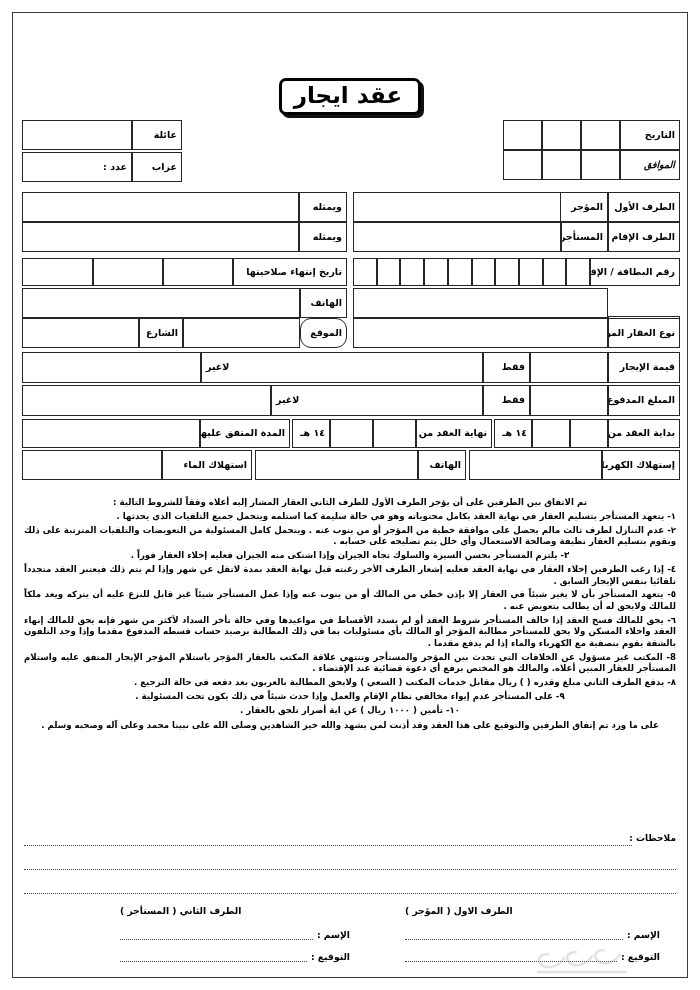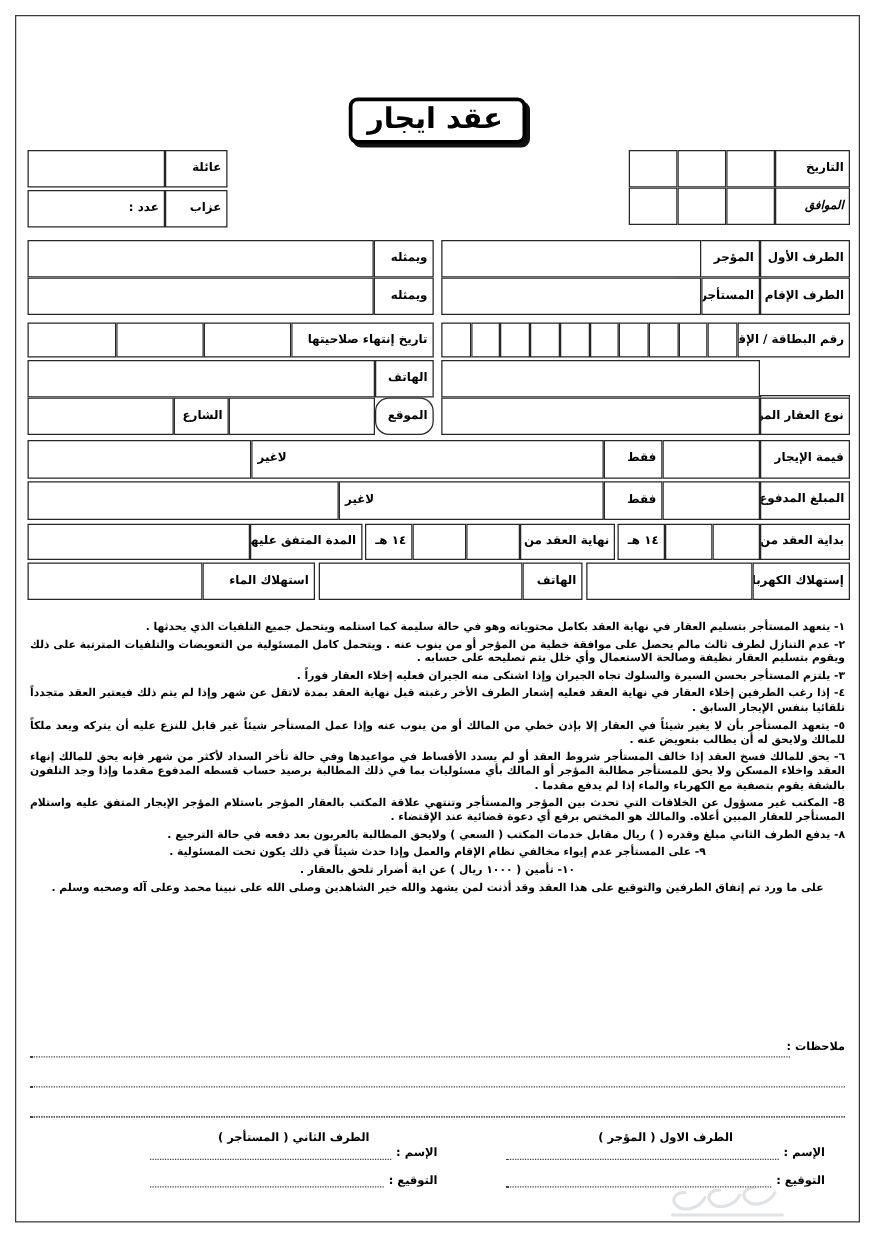--- a/index.html
+++ b/index.html
@@ -133,22 +133,22 @@
     border-top: 1.2px dotted #444;
     height: 0;
   }
   .sigblock {
     position: absolute;
     top: 905px;
     font-size: 9.2px;
     font-weight: bold;
   }
   .sigblock .head {
-    text-align: center;
-    margin-bottom: 1px;
+    text-align: left;
+    margin-bottom: 13px;
   }
   .sigline {
     display: flex;
     align-items: flex-end;
     margin-bottom: 11px;
     white-space: nowrap;
   }
   .sigline .k { margin-left: 4px; }
   .sigline .fill {
     flex: 1;
@@ -272,23 +272,24 @@
   <div class="cell lbl" style="right:20px; top:450px; width:78px; height:30px;">إستهلاك الكهرباء</div>
   <div class="cell blank" style="right:98px; top:450px; width:133px; height:30px;"></div>
 
   <div class="cell lbl" style="right:234px; top:450px; width:48px; height:30px;">الهاتف</div>
   <div class="cell blank" style="right:282px; top:450px; width:163px; height:30px;"></div>
 
   <div class="cell lbl" style="right:448px; top:450px; width:90px; height:30px;">استهلاك الماء</div>
   <div class="cell blank" style="right:538px; top:450px; width:140px; height:30px;"></div>
 
   <div class="terms">
+    <div class="intro">تم الاتفاق  بين الطرفين على أن يؤجر الطرف الأول للطرف الثاني العقار المشار إليه أعلاه وفقاً للشروط التالية :</div>
     <p>١- يتعهد المستأجر بتسليم العقار في نهاية العقد بكامل محتوياته وهو في حالة سليمة كما استلمه ويتحمل جميع التلفيات الذي يحدثها .</p>
     <p>٢- عدم التنازل لطرف ثالث مالم يحصل على موافقة خطية من المؤجر أو من ينوب عنه . ويتحمل كامل المسئولية من التعويضات والتلفيات المترتبة على ذلك ويقوم بتسليم العقار نظيفة وصالحة الاستعمال وأي خلل يتم تصليحه على حسابه .</p>
-    <p style="text-align:right;">٣- يلتزم المستأجر بحسن السيرة والسلوك تجاه الجيران وإذا اشتكى منه الجيران  فعليه إخلاء العقار فوراً .</p>
+    <p style="text-align:center;">٣- يلتزم المستأجر بحسن السيرة والسلوك تجاه الجيران وإذا اشتكى منه الجيران  فعليه إخلاء العقار فوراً .</p>
     <p>٤- إذا رغب الطرفين إخلاء العقار في نهاية العقد فعليه إشعار الطرف الأخر رغبته قبل نهاية العقد بمدة لاتقل عن شهر وإذا لم يتم ذلك فيعتبر العقد متجدداً تلقائيا بنفس الإيجار السابق .</p>
     <p>٥- يتعهد المستأجر بأن لا يغير شيئاً في العقار إلا بإذن خطي من المالك أو من ينوب عنه وإذا عمل المستأجر شيئاً غير قابل للنزع عليه أن يتركه ويعد ملكاً للمالك ولايحق له أن يطالب بتعويض عنه .</p>
     <p>٦- يحق للمالك فسخ العقد إذا خالف المستأجر شروط العقد أو لم يسدد الأقساط في مواعيدها وفي حالة تأخر السداد لأكثر من شهر فإنه يحق للمالك إنهاء العقد واخلاء المسكن ولا يحق للمستأجر مطالبة المؤجر أو المالك بأي مسئوليات بما في ذلك المطالبة برصيد حساب قسطه المدفوع مقدما وإذا وجد التلفون بالشقة يقوم بتصفية مع الكهرباء والماء إذا لم يدفع مقدما .</p>
     <p>8- المكتب غير مسؤول عن الخلافات التي تحدث  بين المؤجر والمستأجر وتنتهي علاقة المكتب بالعقار المؤجر باستلام المؤجر الإيجار المتفق عليه واستلام المستأجر للعقار المبين أعلاه. والمالك هو المختص برفع أي دعوة قضائية عند الإقتضاء .</p>
     <p>٨- يدفع الطرف الثاني مبلغ وقدره (                    ) ريال مقابل خدمات المكتب ( السعي ) ولايحق المطالبة بالعربون بعد دفعه في حالة الترجيع .</p>
     <p style="text-align:center;">٩- على المستأجر عدم إيواء مخالفي نظام الإقام والعمل وإذا حدث شيئاً في ذلك يكون تحت المسئولية .</p>
     <p style="text-align:center;">١٠- تأمين ( ١٠٠٠ ريال ) عن اية أضرار تلحق بالعقار .</p>
     <div class="closing">على ما ورد تم إتفاق الطرفين والتوقيع على هذا العقد وقد أذنت لمن يشهد والله خير الشاهدين  وصلى الله على نبينا محمد وعلى آله وصحبه وسلم .</div>
   </div>
 

